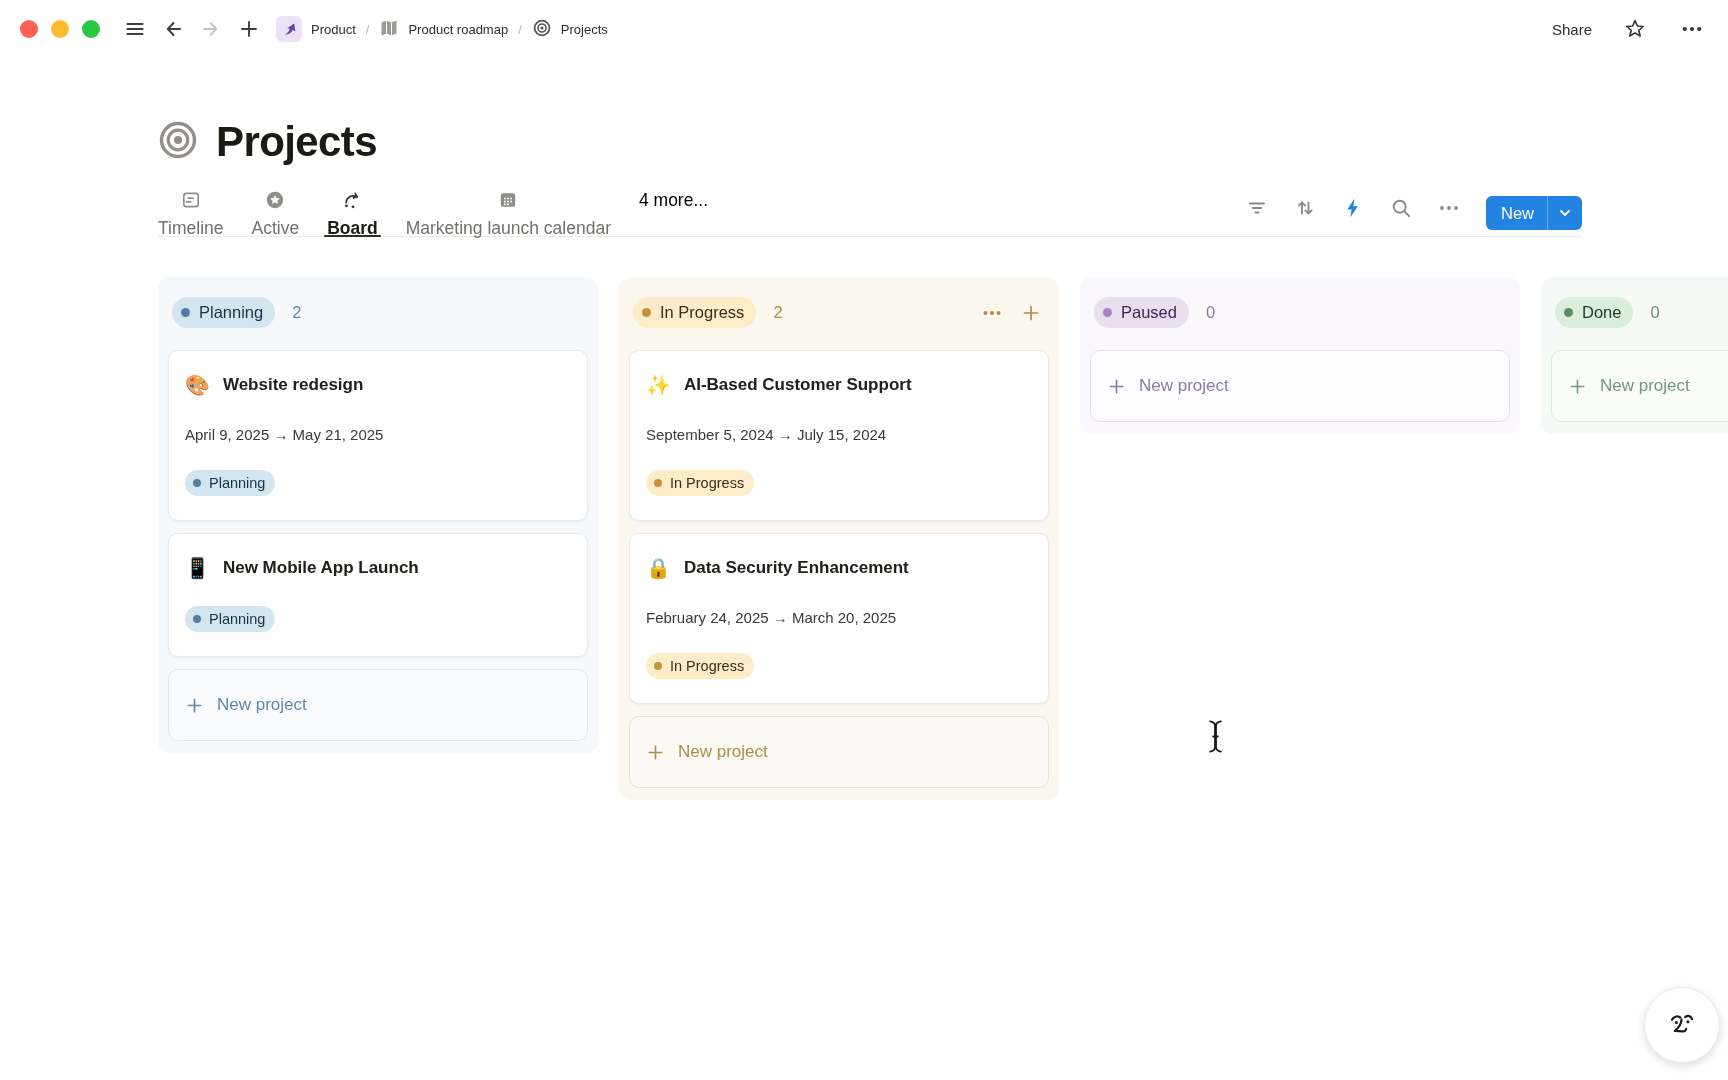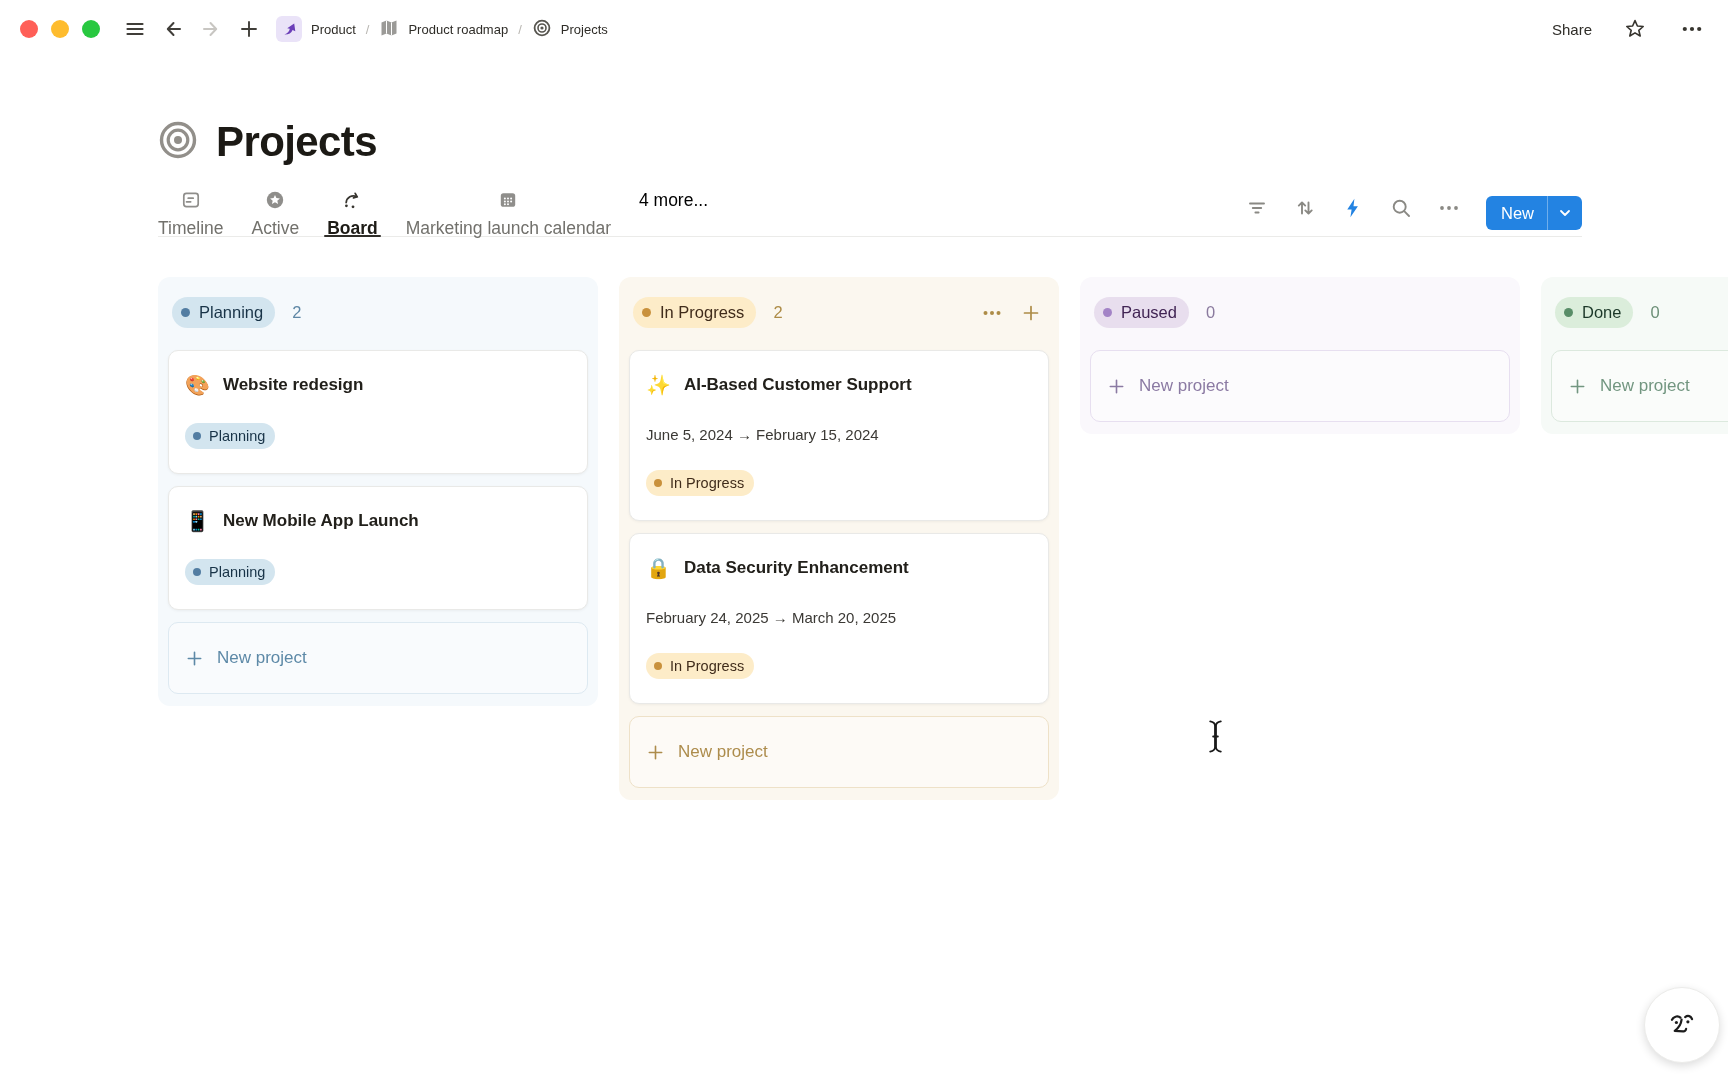--- a/index.html
+++ b/index.html
@@ -252,21 +252,21 @@
       <div class="col-header">
         <span class="pill">
           <span class="dot"></span>
           <span>Planning</span>
         </span>
         <span class="count">2</span>
       </div>
       <div class="card"><div class="card-title-row">
           <span class="card-emoji">🎨</span>
           <span class="card-title">Website redesign</span>
-        </div><span class="card-pill">
+        </div><div class="card-dates">April 9, 2025 → May 21, 2025</div><span class="card-pill">
           <span class="dot"></span>
           <span>Planning</span>
         </span></div>
       <div class="card"><div class="card-title-row">
           <span class="card-emoji">📱</span>
           <span class="card-title">New Mobile App Launch</span>
         </div><span class="card-pill">
           <span class="dot"></span>
           <span>Planning</span>
         </span></div>
@@ -297,21 +297,21 @@
           <span class="icon-btn">
             <svg width="20" height="20" viewBox="0 0 20 20" fill="none" stroke="currentColor" stroke-width="1.7" stroke-linecap="round">
               <path d="M10 3.5v13M3.5 10h13"></path>
             </svg>
           </span>
         </span>
       </div>
       <div class="card"><div class="card-title-row">
           <span class="card-emoji">✨</span>
           <span class="card-title">AI-Based Customer Support</span>
-        </div><div class="card-dates">June 5, 2024 → February 15, 2024</div><span class="card-pill">
+        </div><div class="card-dates">September 5, 2024 → July 15, 2024</div><span class="card-pill">
           <span class="dot"></span>
           <span>In Progress</span>
         </span></div>
       <div class="card"><div class="card-title-row">
           <span class="card-emoji">🔒</span>
           <span class="card-title">Data Security Enhancement</span>
         </div><div class="card-dates">February 24, 2025 → March 20, 2025</div><span class="card-pill">
           <span class="dot"></span>
           <span>In Progress</span>
         </span></div>

